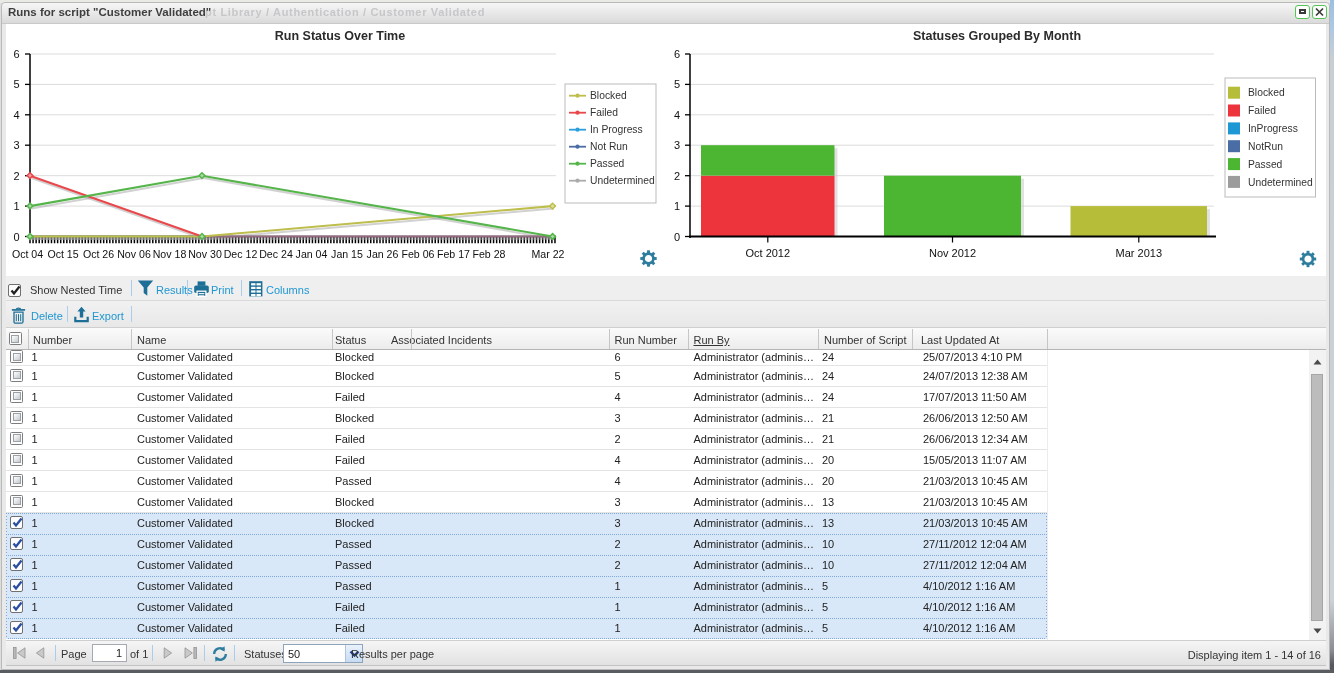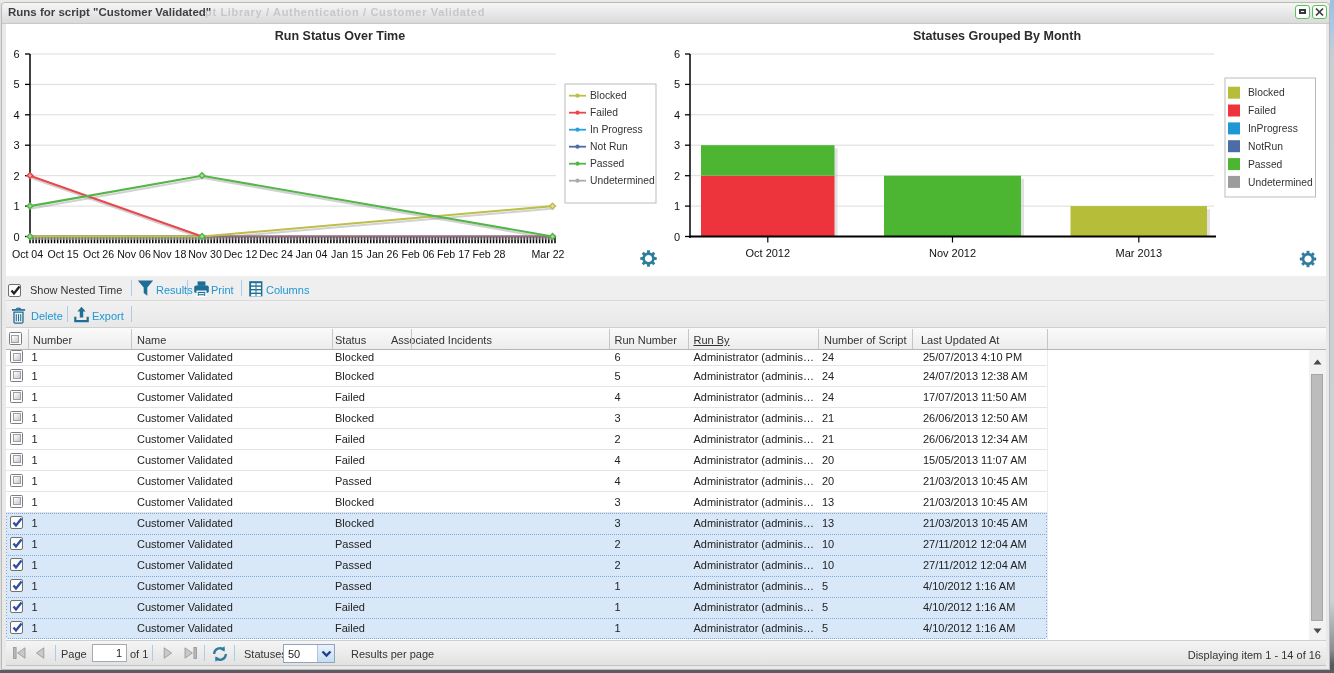--- a/index.html
+++ b/index.html
@@ -449,19 +449,19 @@
   </svg>
 <div class="sep" style="left:204px;top:645px"></div>
 <svg width="18" height="18" viewBox="0 0 18 18" style="position:absolute;left:211px;top:645px">
     <path d="M3.2 9 A5.8 5.8 0 0 1 13.2 5" fill="none" stroke="#2E7D9E" stroke-width="2.4"></path>
     <path d="M14.8 9 A5.8 5.8 0 0 1 4.8 13" fill="none" stroke="#2E7D9E" stroke-width="2.4"></path>
     <path d="M13.6 1.2 L13.6 6.4 L9.2 4.4 Z" fill="#2E7D9E"></path>
     <path d="M4.4 16.8 L4.4 11.6 L8.8 13.6 Z" fill="#2E7D9E"></path>
   </svg>
 <div class="sep" style="left:234px;top:645px"></div>
 <div class="abs" style="left:244px;top:648px;color:#333;font-size:11px">Statuses</div>
-<div class="abs" style="left:283px;top:644px;width:52px;height:19px;border:1px solid #8ea4bc;background:#fff;">
+<div class="abs" style="left:283px;top:644px;width:80px;height:19px;border:1px solid #8ea4bc;background:#fff;">
     <div style="position:absolute;left:4px;top:2.5px;color:#222">50</div>
     <div style="position:absolute;right:0;top:0;width:17px;height:17px;background:linear-gradient(#eaf2fb,#c6dcf4);border-left:1px solid #b0c4dc;"><svg width="17" height="17">
         <path d="M4.5 6.5 L8.5 10.5 L12.5 6.5" fill="none" stroke="#1f3f8f" stroke-width="2.4"></path>
       </svg></div>
   </div>
 <div class="abs" style="left:351px;top:648px;color:#333;font-size:11px">Results per page</div>
 <div class="abs" style="right:13px;top:649px;color:#333;">Displaying item 1 - 14 of 16</div>
 </body></html>

